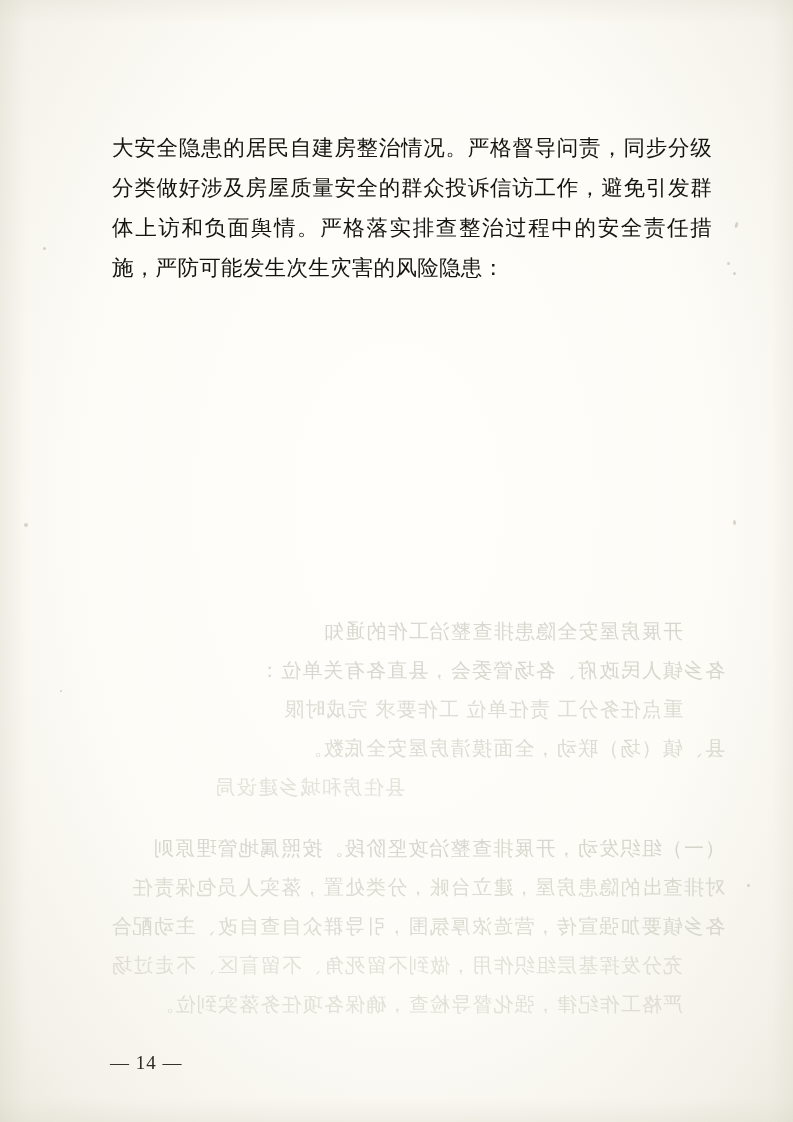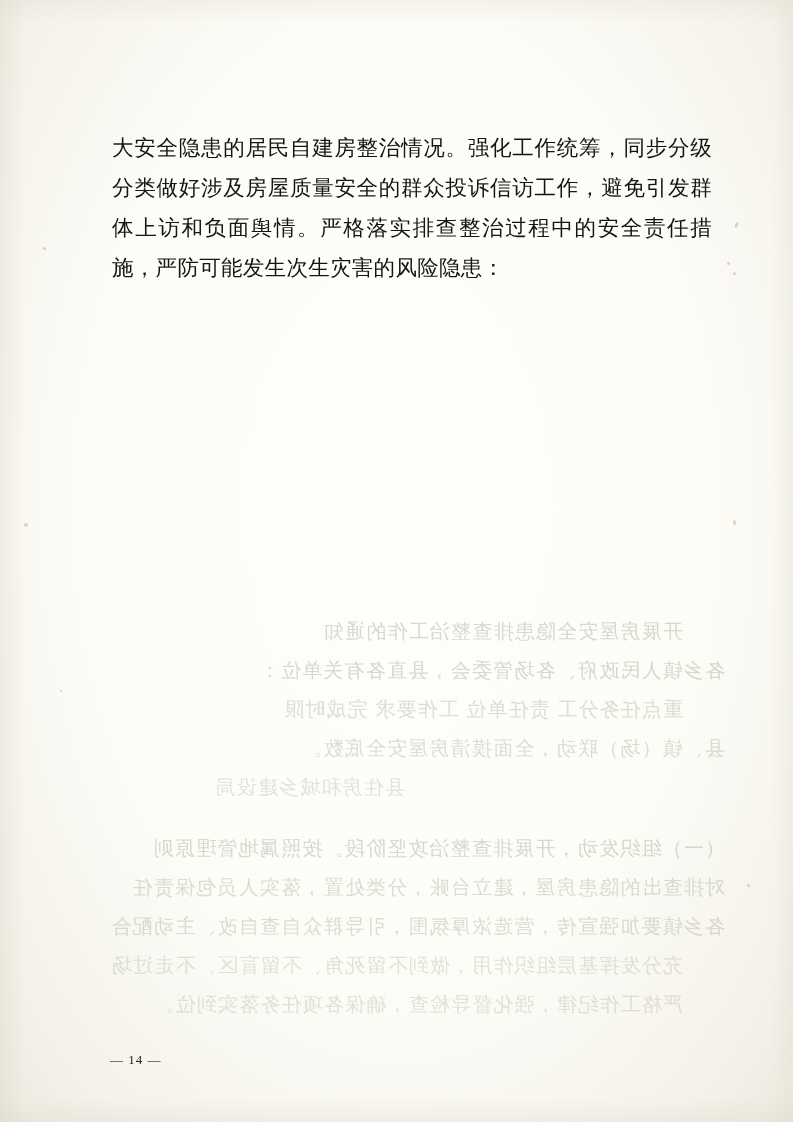--- a/index.html
+++ b/index.html
@@ -84,21 +84,21 @@
   .ghost-line.l3 { color: rgba(130, 138, 116, 0.22); }
   .ghost-line.ind1 { padding-left: 42px; }
   .ghost-line.ind4 { padding-left: 320px; }
 
   .ghost-gap { height: 22px; }
 
   .page-number {
     position: absolute;
     left: 110px;
     top: 1052px;
-    font-size: 13px;
+    font-size: 19px;
     color: #2a2a22;
     letter-spacing: 1px;
     font-family: "Liberation Serif", "DejaVu Serif", serif;
   }
 
   
   .speck {
     position: absolute;
     background: #b9b3a0;
     border-radius: 50%;
@@ -128,21 +128,21 @@
     <div class="ghost-line l3 ind4">县住房和城乡建设局</div>
     <div class="ghost-gap"></div>
     <div class="ghost-line l1">（一）组织发动，开展排查整治攻坚阶段。按照属地管理原则</div>
     <div class="ghost-line l2">对排查出的隐患房屋，建立台账，分类处置，落实人员包保责任</div>
     <div class="ghost-line l2">各乡镇要加强宣传，营造浓厚氛围，引导群众自查自改、主动配合</div>
     <div class="ghost-line l3 ind1">充分发挥基层组织作用，做到不留死角、不留盲区、不走过场</div>
     <div class="ghost-line l3 ind1">严格工作纪律，强化督导检查，确保各项任务落实到位。</div>
   </div>
 
   <div class="content">
-    <p class="para">大安全隐患的居民自建房整治情况。强化工作统筹，同步分级分类做好涉及房屋质量安全的群众投诉信访工作，避免引发群体上访和负面舆情。严格落实排查整治过程中的安全责任措施，严防可能发生次生灾害的风险隐患：</p>
+    <p class="para">大安全隐患的居民自建房整治情况。严格督导问责，同步分级分类做好涉及房屋质量安全的群众投诉信访工作，避免引发群体上访和负面舆情。严格落实排查整治过程中的安全责任措施，严防可能发生次生灾害的风险隐患：</p>
   </div>
 
   <div class="page-number">— 14 —</div>
 
   <span class="speck s1"></span>
   <span class="speck s2"></span>
   <span class="speck s3"></span>
   <span class="speck s4"></span>
   <span class="speck s5"></span>
   <span class="speck s6"></span>

